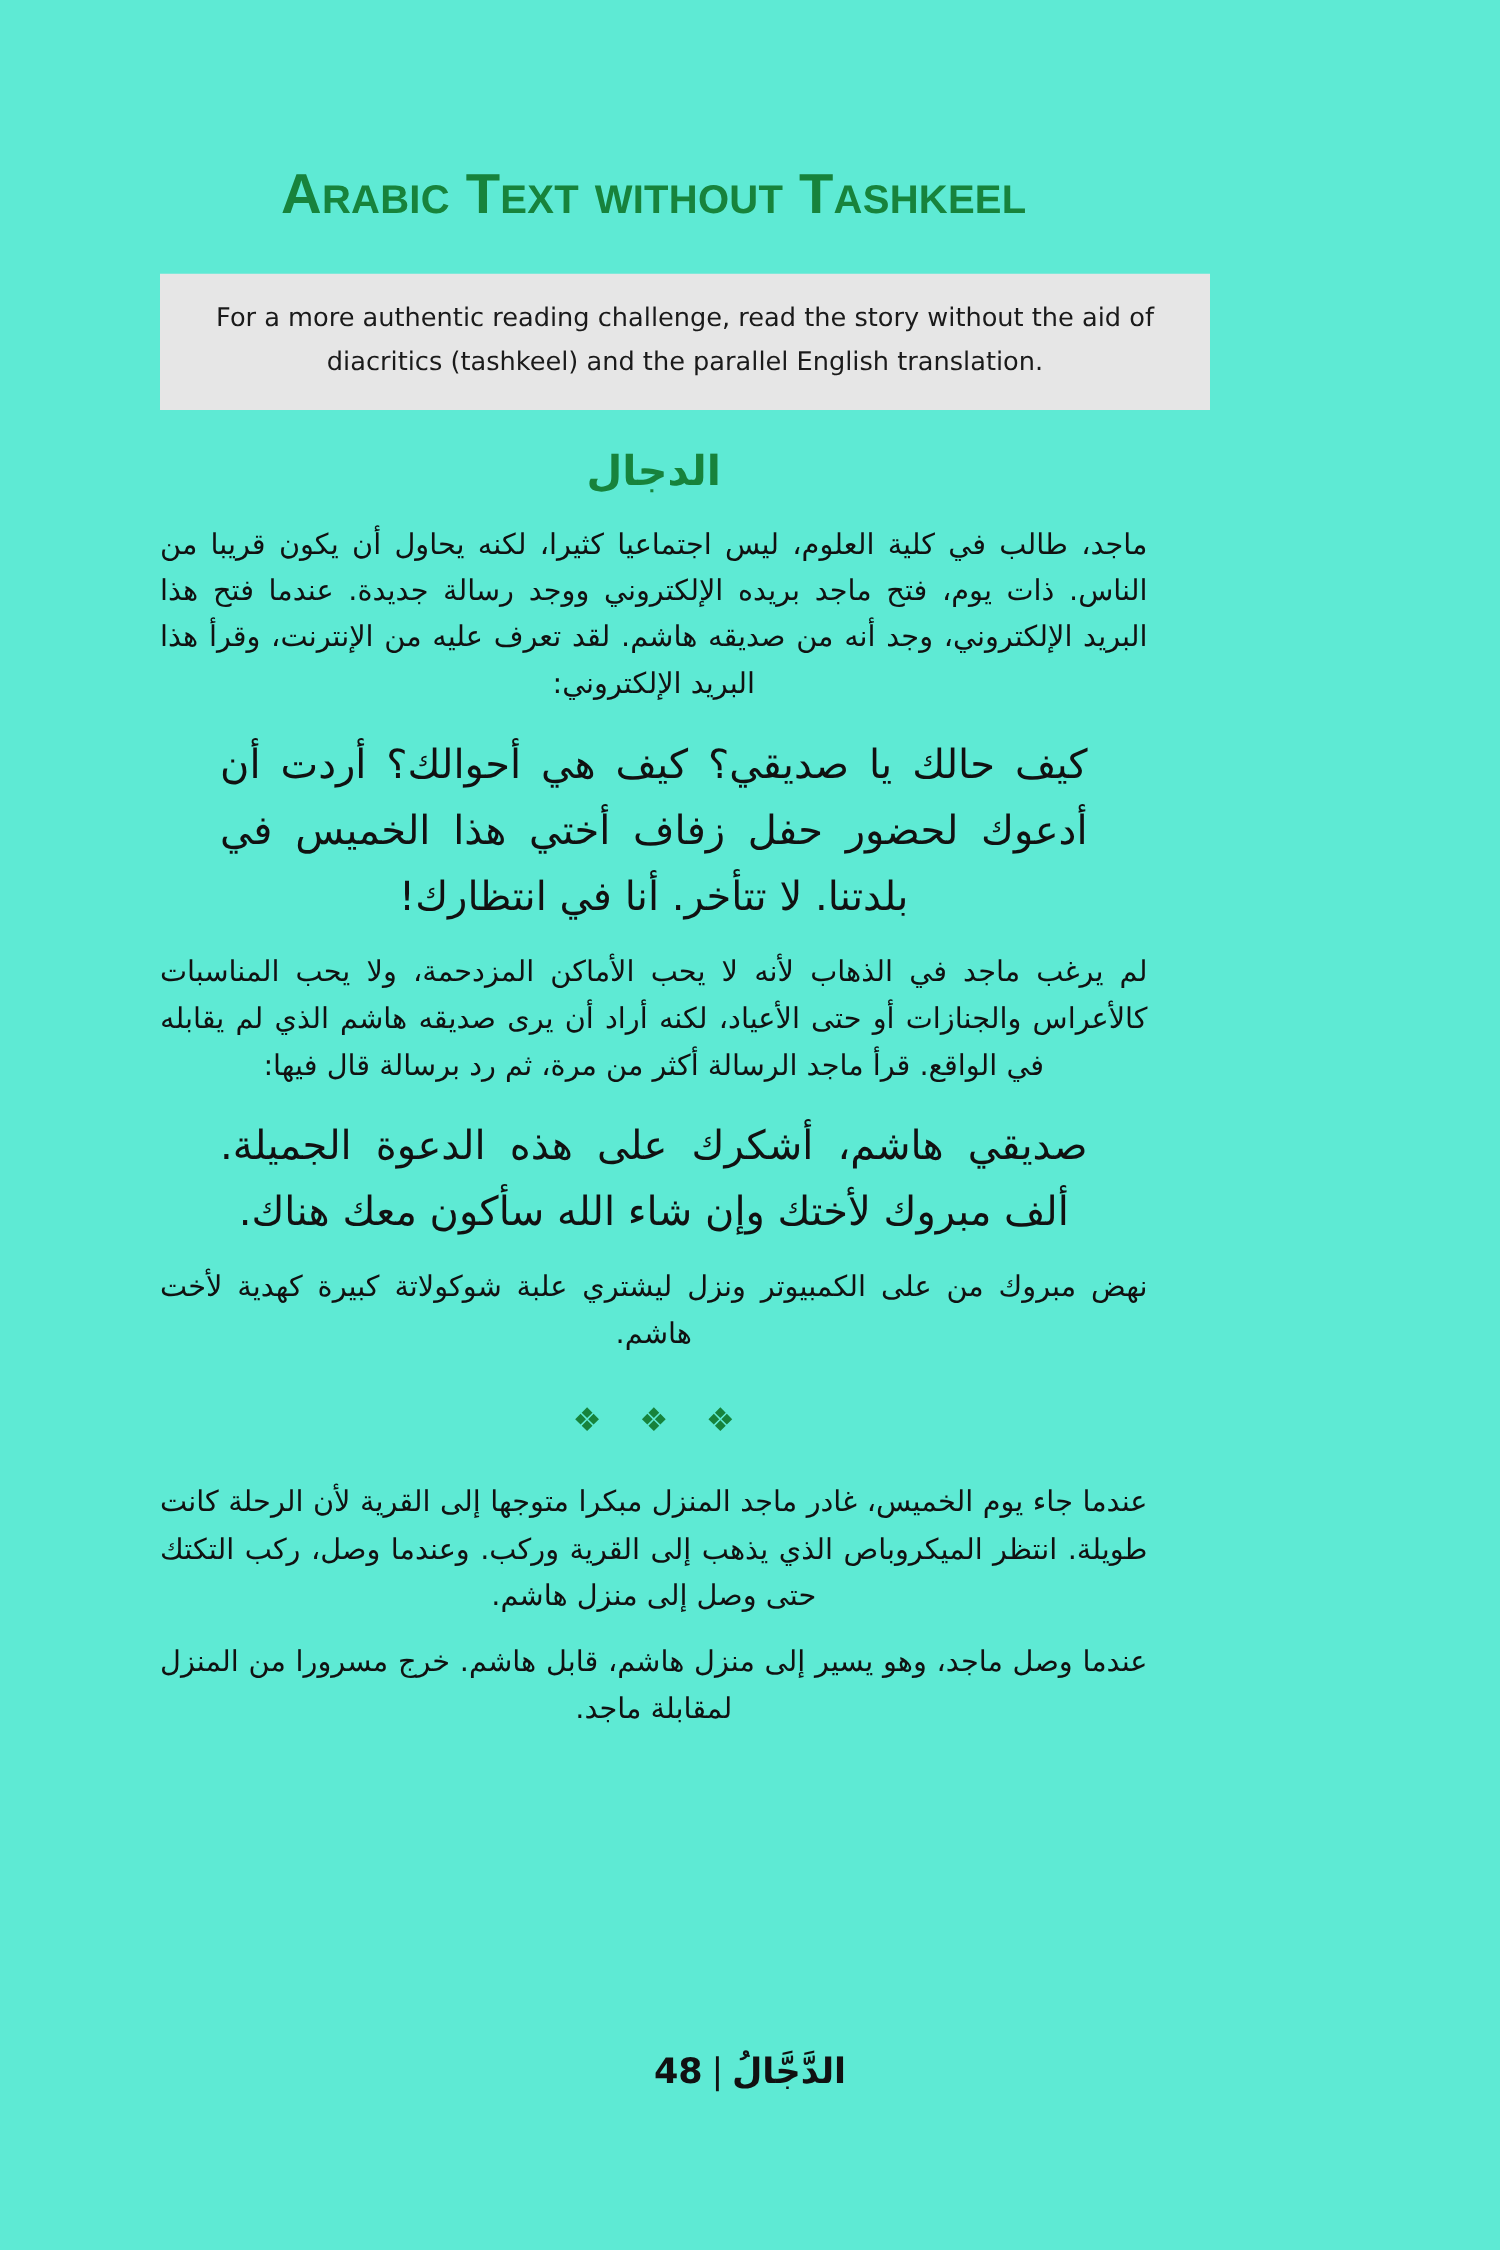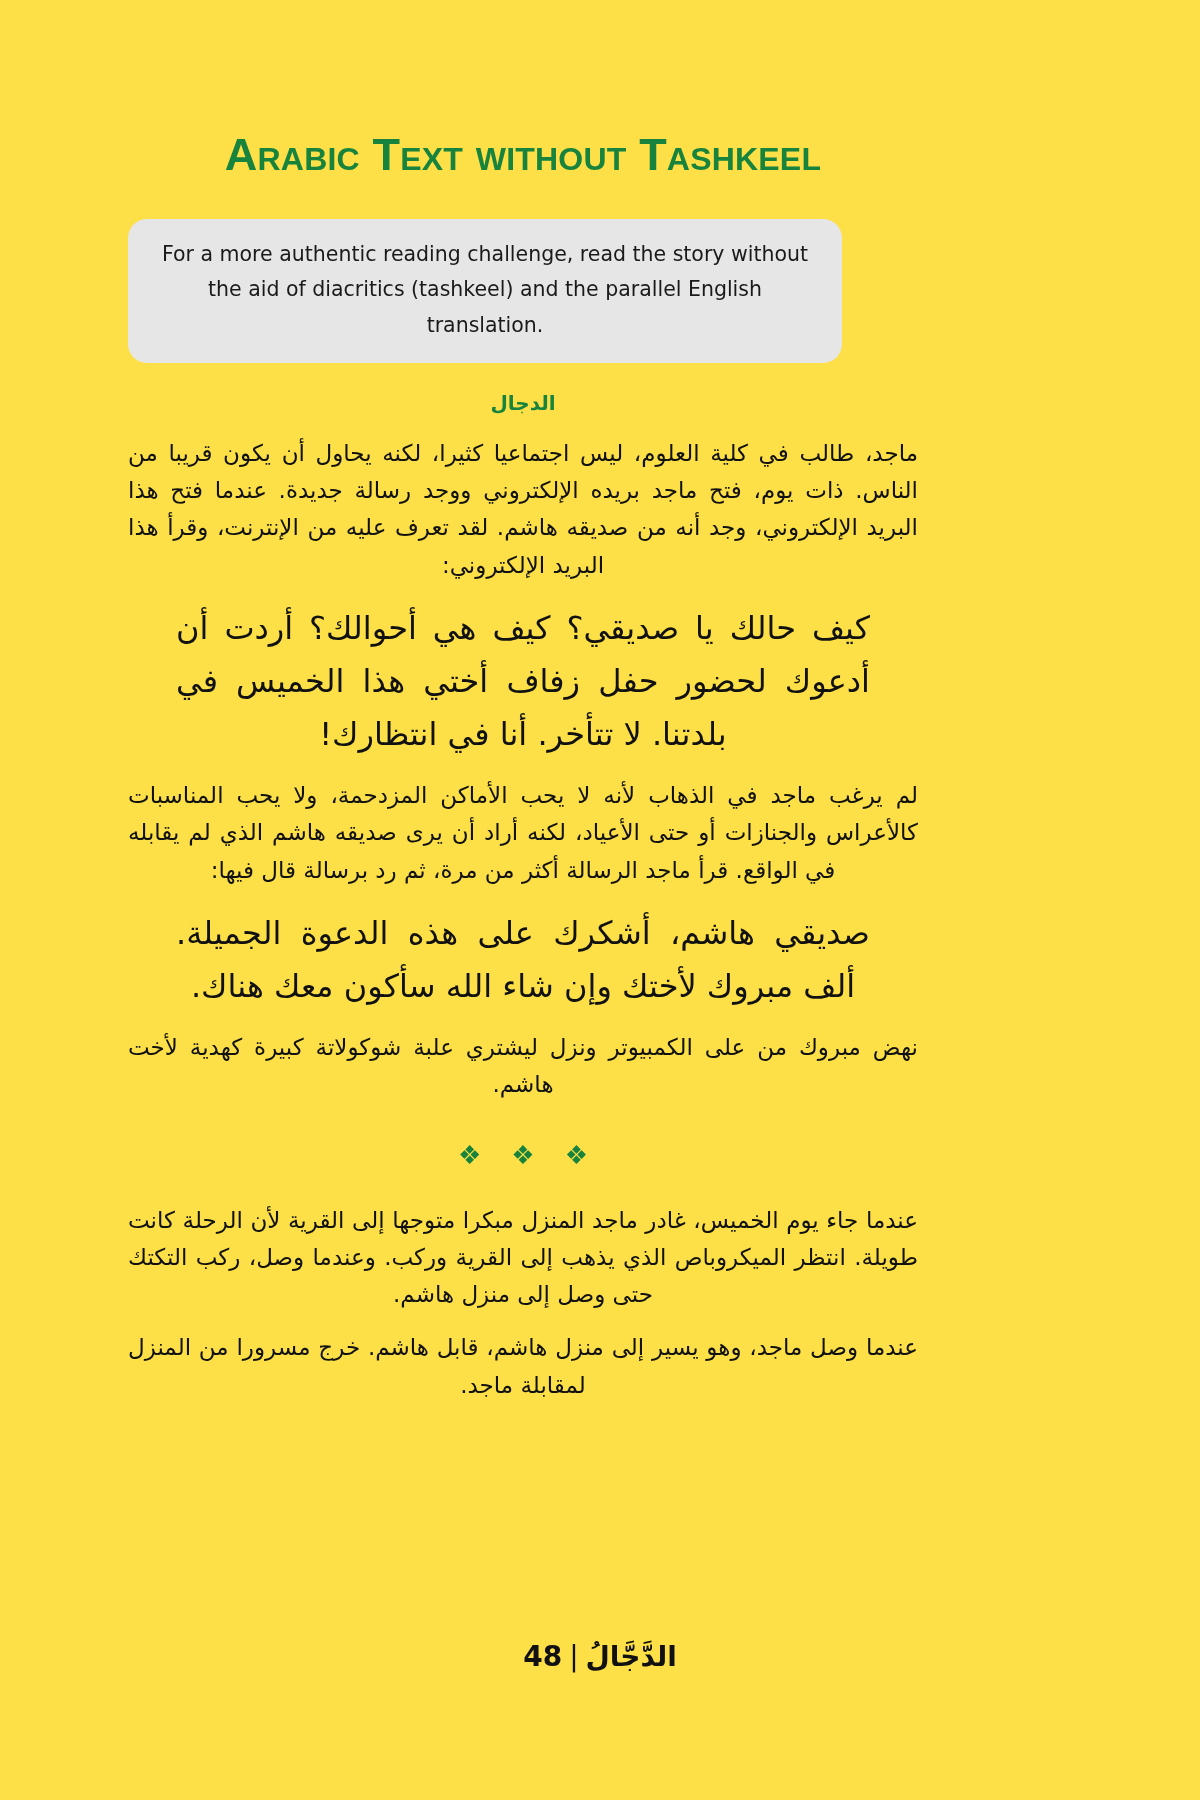--- a/index.html
+++ b/index.html
@@ -16,21 +16,21 @@
     position: relative;
     overflow: hidden;
   }
 
   .page {
     width: 1200px;
     height: 1800px;
     box-sizing: border-box;
     padding: 0;
     position: relative;
-    background: #fde047;
+    background: #5eead4;
   }
 
   .content {
     position: absolute;
     left: 128px;
     top: 0;
     width: 790px;
   }
 
   
@@ -48,41 +48,40 @@
     text-transform: none;
     white-space: nowrap;
   }
 
   
   .intro-box {
     margin-top: 42px;
     background: #e6e6e6;
     padding: 18px 22px 20px 22px;
     box-sizing: border-box;
-    width: 714px;
-    border-radius: 19px;
+    width: 840px;
   }
   .intro-text {
     margin: 0;
     text-align: center;
     font-family: "DejaVu Sans", "Liberation Sans", sans-serif;
     font-size: 20.5px;
     line-height: 1.72;
     color: #1a1a1a;
     font-weight: 400;
   }
 
   
   .story-heading {
     margin: 0;
     padding-top: 26px;
     text-align: center;
     direction: rtl;
     font-family: "DejaVu Sans", "Liberation Sans", sans-serif;
-    font-size: 20px;
+    font-size: 33px;
     font-weight: 700;
     color: #17833c;
     line-height: 1.4;
   }
 
   
   .ar {
     direction: rtl;
     text-align: justify;
     text-align-last: center;

